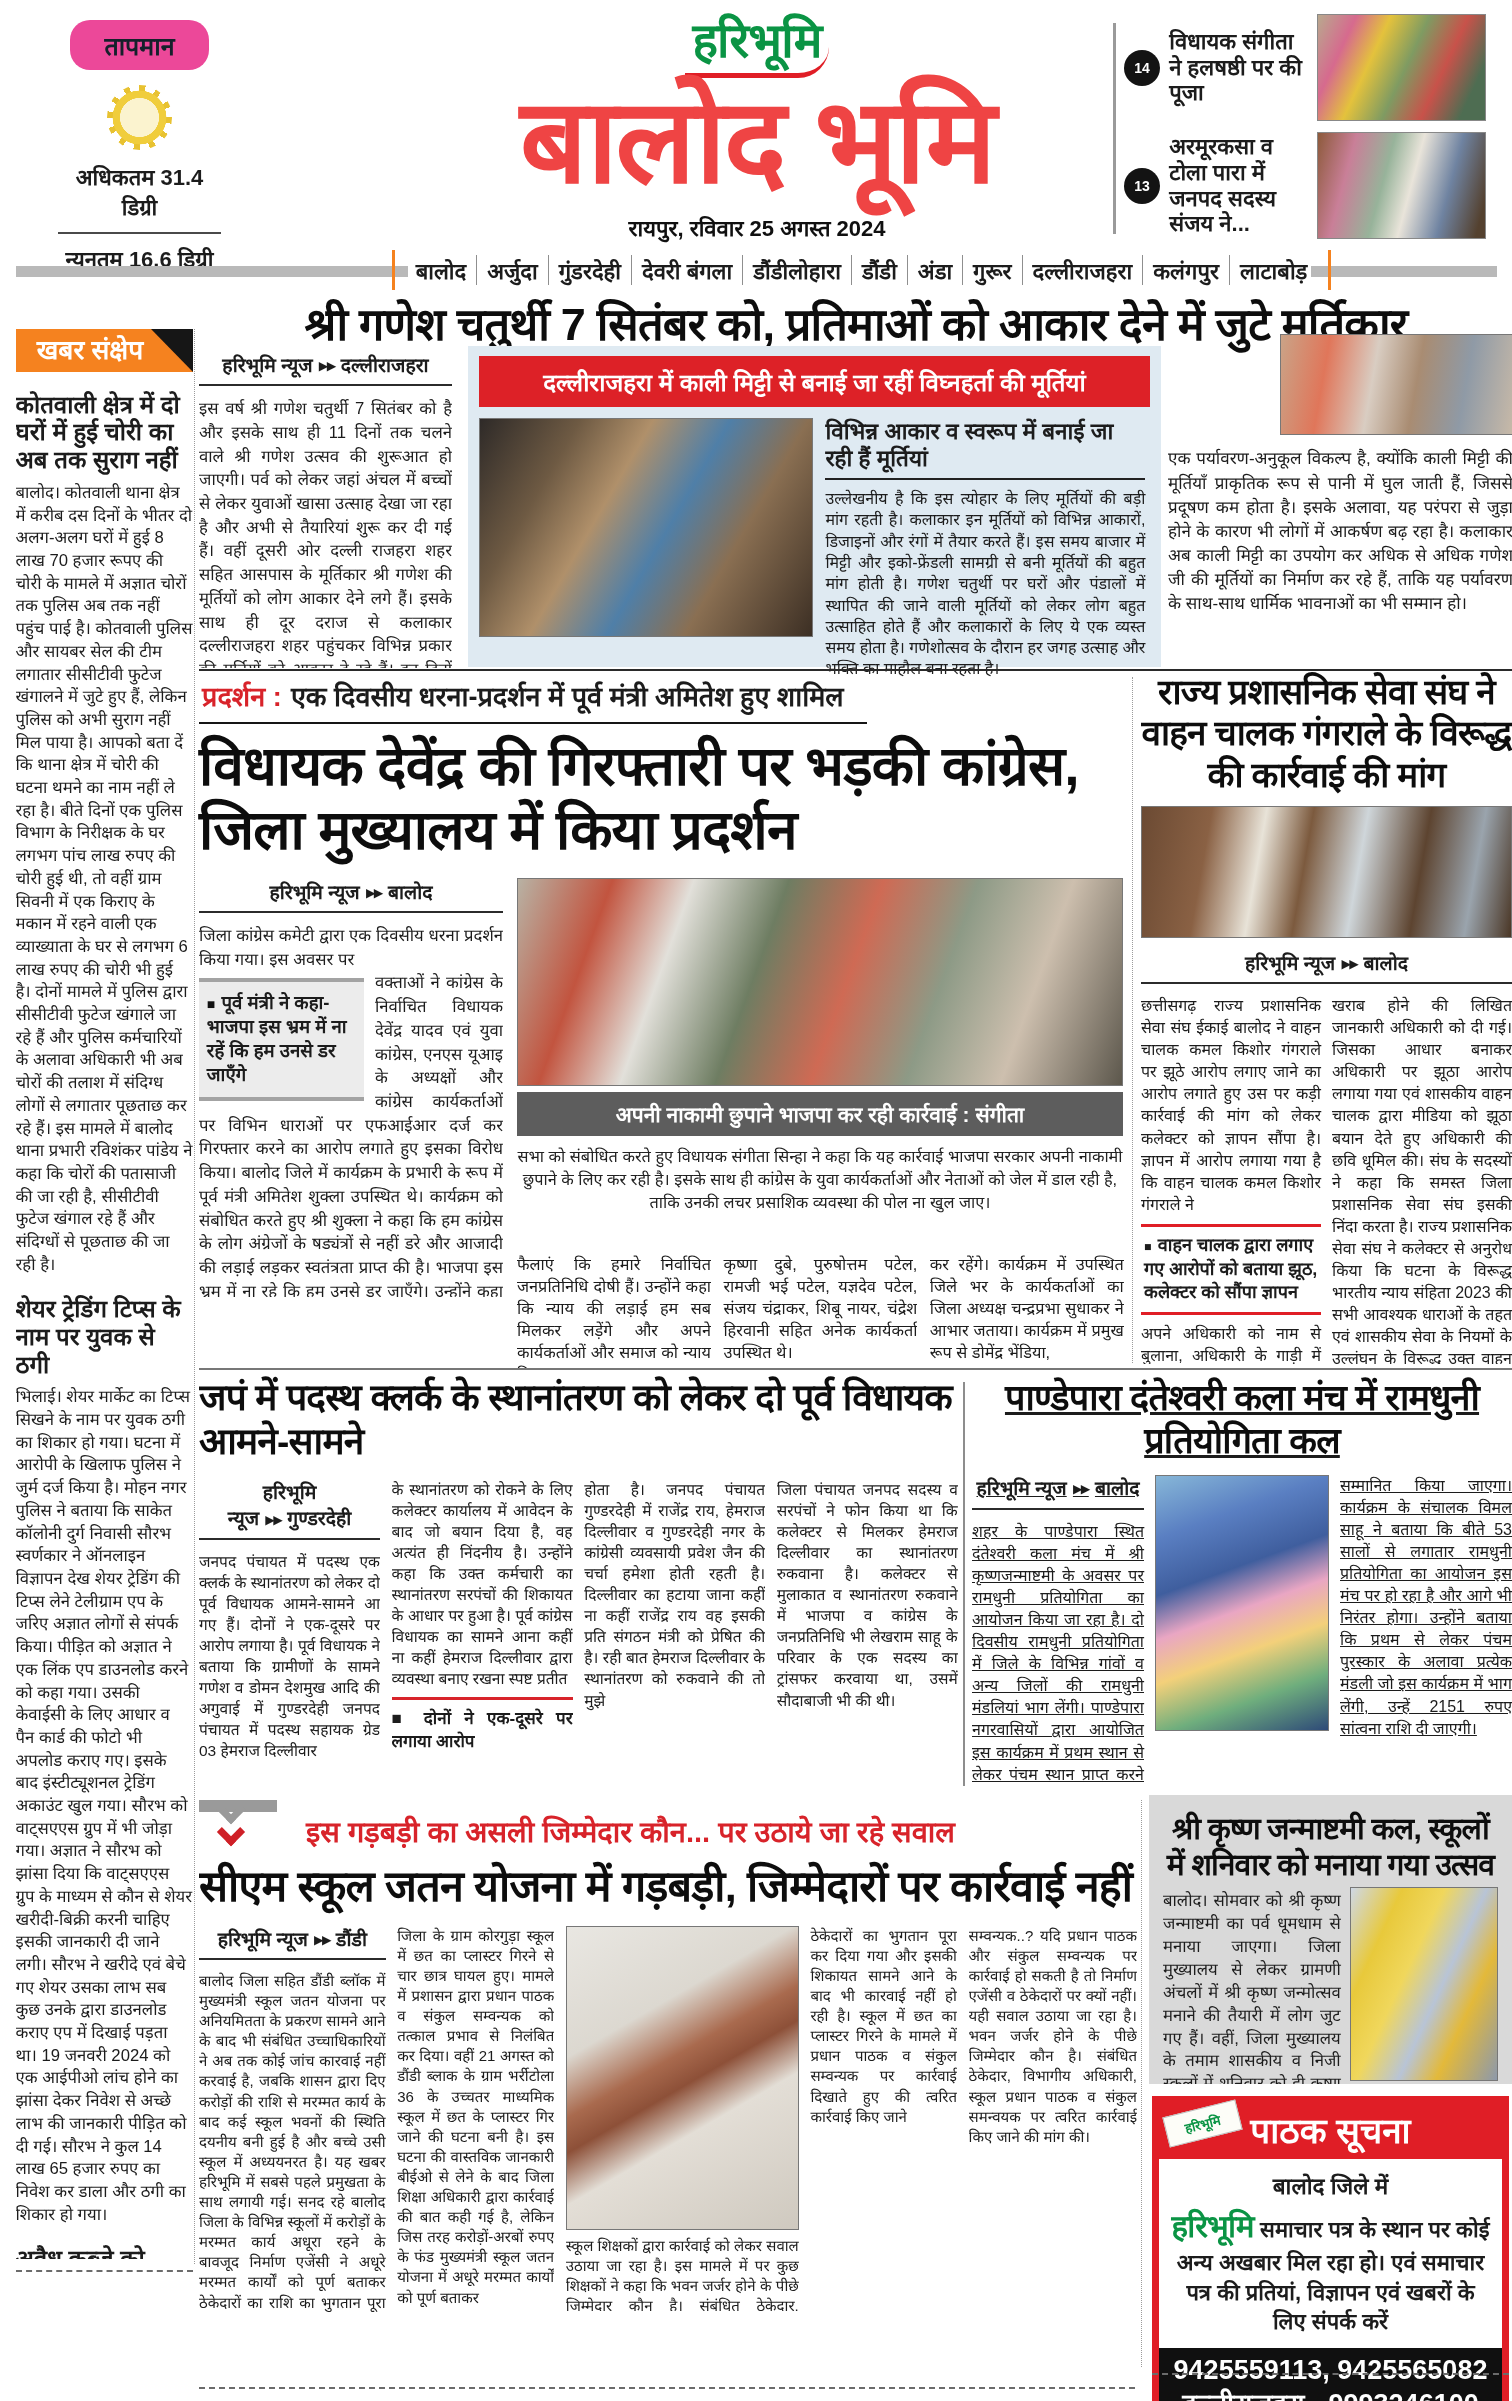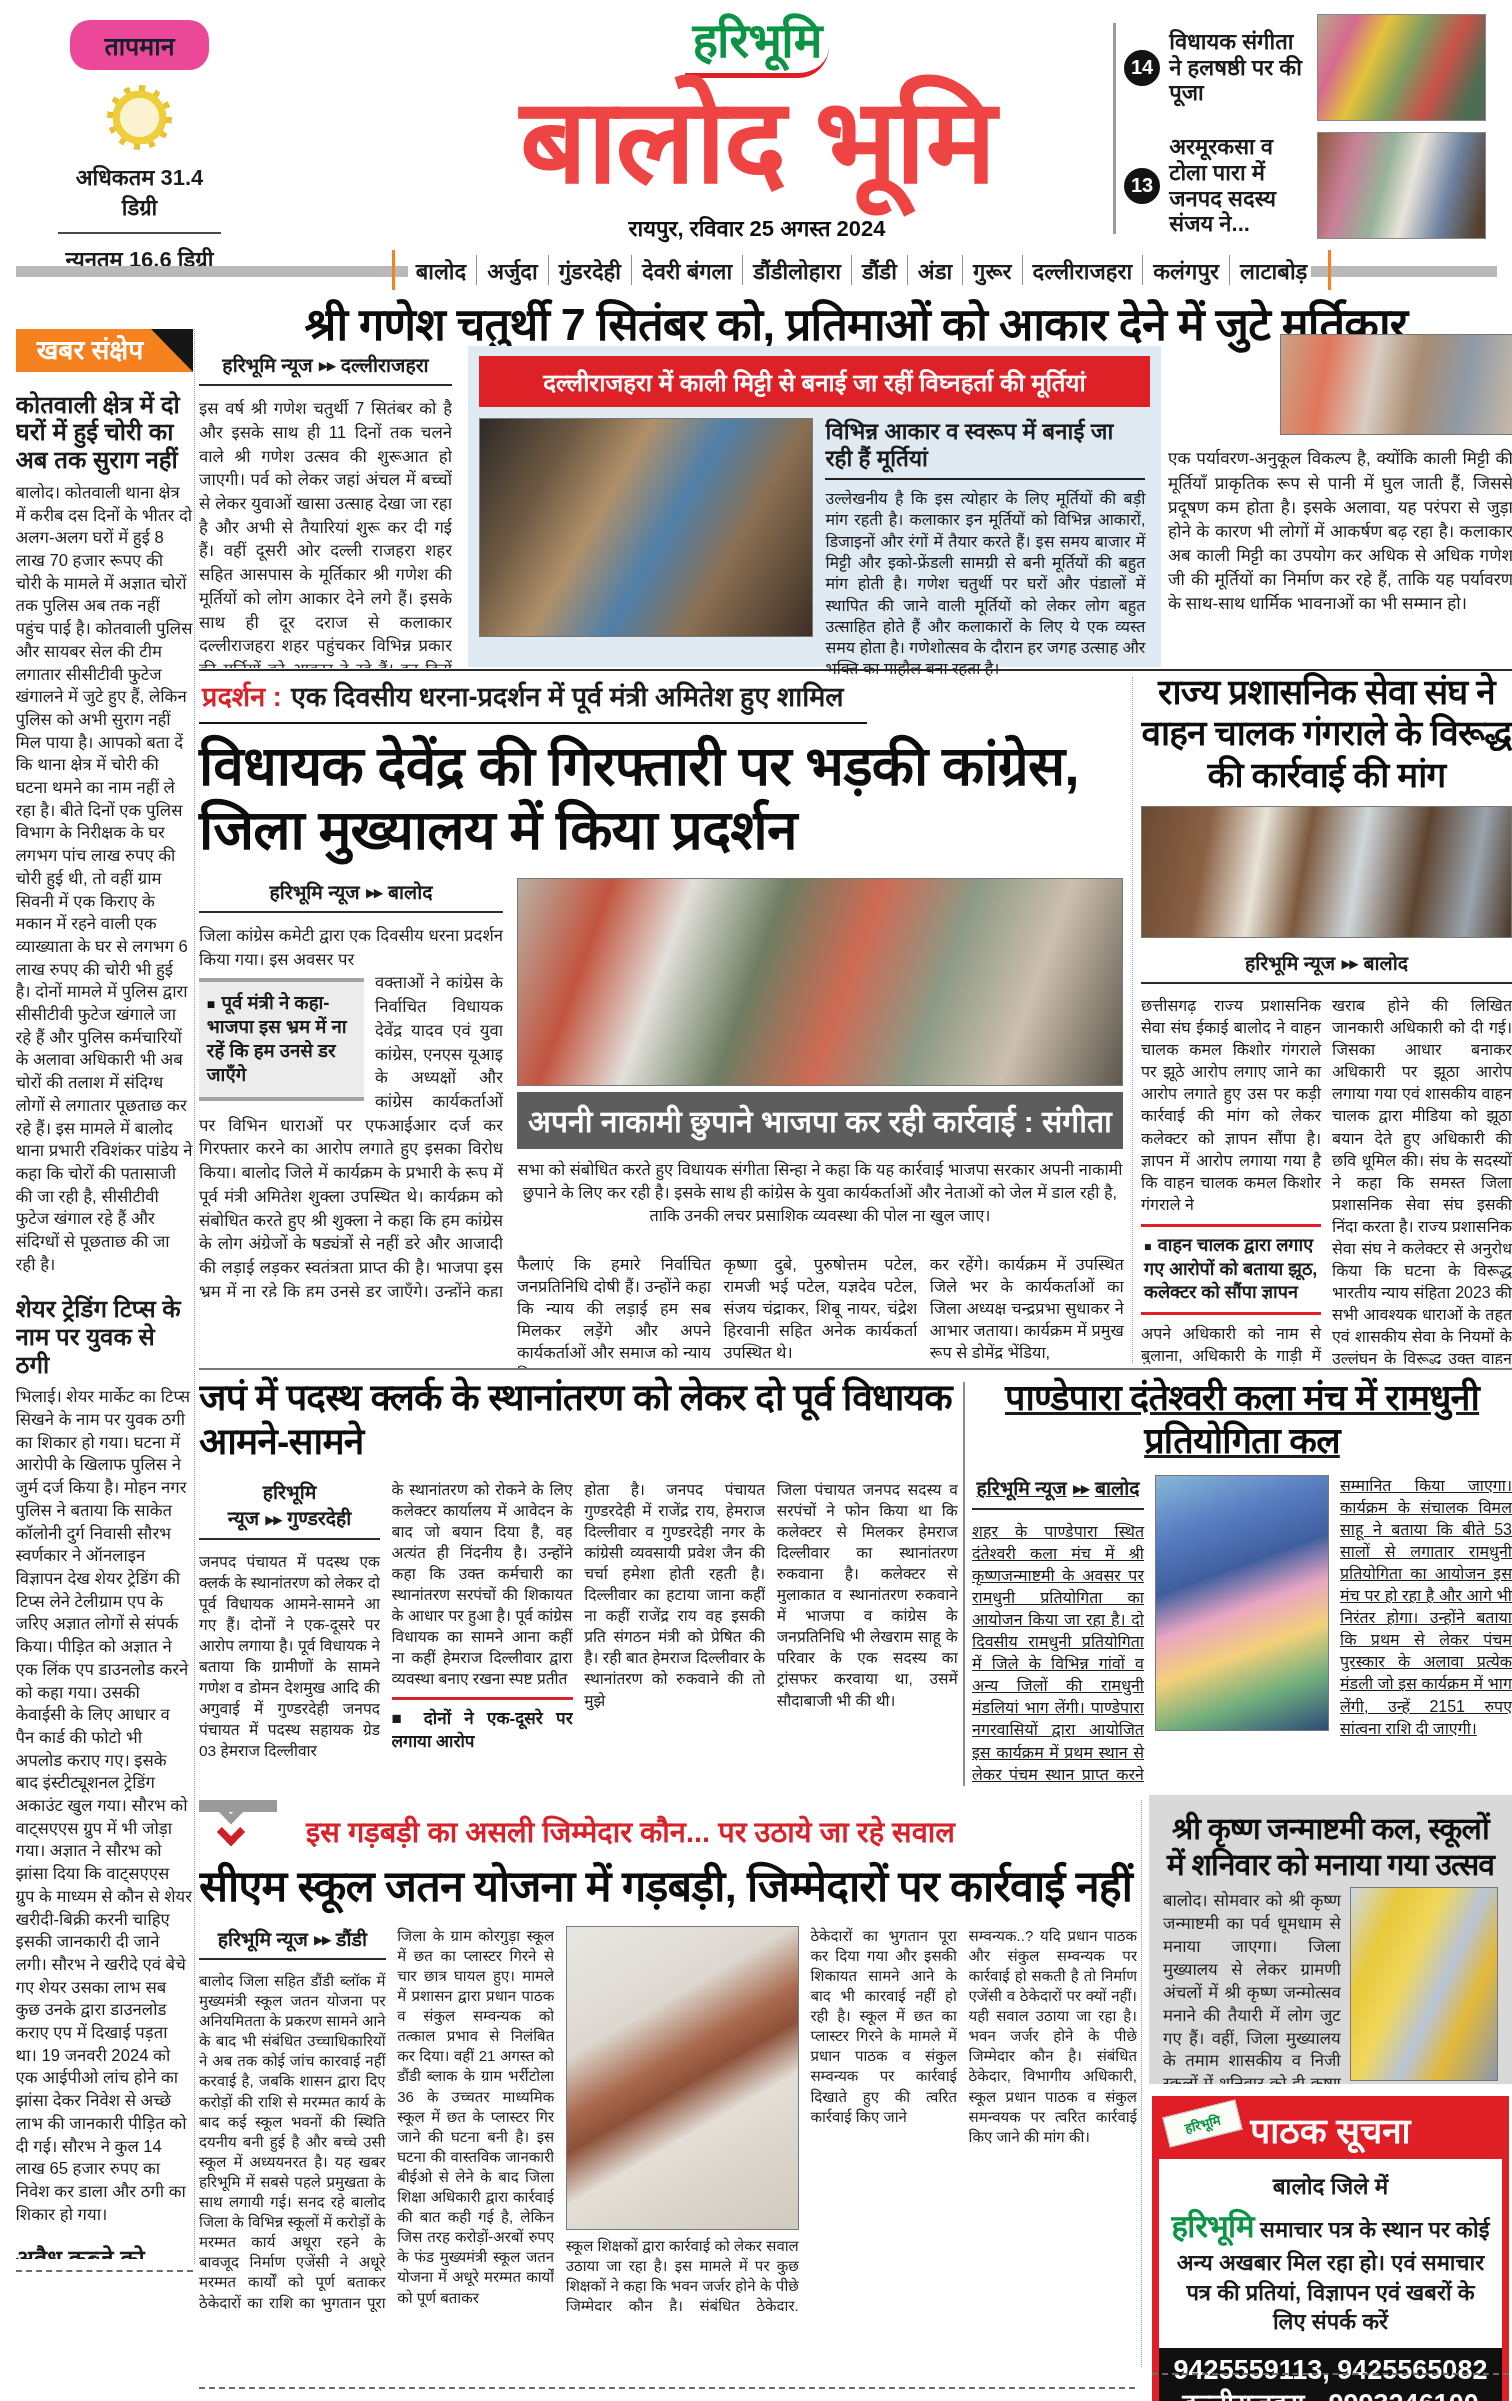--- a/index.html
+++ b/index.html
@@ -20,21 +20,21 @@
 
   .masthead { position:absolute; left:365px; top:6.2px; width:784px; text-align:center; }
   .brand { display:inline-block; font-size:48px; font-weight:bold; color:#0a9444; letter-spacing:-0.8px; border-bottom:5.4px solid #e01e26; border-radius:0 0 31px 3.1px; padding:0 7.8px 1.6px; }
   .edition-title { font-size:118px; font-weight:bold; color:#ef4444; line-height:1.02; letter-spacing:-2.3px; margin-top:3.1px; }
   .dateline { font-size:22px; font-weight:bold; color:#101010; margin-top:11px; }
 
   .teasers { position:absolute; left:1124px; top:14px; width:384px; }
   .teaser-line { position:absolute; left:-11px; top:9.3px; width:3.1px; height:211px; background:#9a9a9a; }
   .teaser { display:flex; align-items:center; gap:9.3px; margin-bottom:11px; }
   .t-circle { flex:0 0 36px; width:36px; height:36px; background:#131313; color:#fff; border-radius:50%;
-              display:flex; align-items:center; justify-content:center; font-size:20px; font-weight:bold; }
+              display:flex; align-items:center; justify-content:center; font-size:14px; font-weight:bold; }
   .t-text { width:138px; font-size:22px; font-weight:bold; line-height:1.18; }
   .t-photo { width:169px; height:107px; border:0.8px solid #888; }
   .ph { background-size:cover; }
   .ph-crowd1 { background:linear-gradient(115deg,#b8a98e 0%,#d66a8e 18%,#e4c23c 34%,#7f9b62 52%,#c8524a 70%,#4e6d52 88%); }
   .ph-village { background:linear-gradient(105deg,#8d5a3b 0%,#c97f98 20%,#97b39a 40%,#e9e4da 55%,#6f83a1 75%,#54412f 95%); }
 
   
   .navbar { position:absolute; left:0; top:250px; width:1512px; height:43px; }
   .nav-bar-seg { position:absolute; top:15.5px; height:11.6px; background:#b9b9b9; }
   .nav-cities { position:absolute; left:411px; top:0; width:901px; display:flex; align-items:center; justify-content:center; }
@@ -84,21 +84,21 @@
   .kicker { display:inline-block; font-size:27px; font-weight:bold; border-bottom:2.3px solid #151515; padding:0 23px 7.8px 3.1px; }
   .kicker .red { color:#d8232a; margin-right:9.3px; }
   .p-headline { font-size:55px; line-height:1.16; letter-spacing:-0.8px; margin-top:11px; }
   .p-body { display:flex; gap:14px; margin-top:15.5px; }
   .p-left { width:304px; height:419px; overflow:hidden; }
   .p-quote { float:left; width:165px; background:#ececec; border-top:4.7px solid #a3a3a3; border-bottom:4.7px solid #a3a3a3; padding:9.3px 7.8px; margin:6.2px 11px 6.2px 0; font-size:18.6px; font-weight:bold; line-height:1.3; }
   .p-quote .bullet { color:#111; font-size:14px; margin-right:6.2px; }
   .p-right { width:606px; }
   .p-photo { width:606px; height:208px; border:0.8px solid #777; }
   .ph-protest { background:linear-gradient(110deg,#b8b2a4 0%,#c2543f 14%,#e2e0da 26%,#6e7d62 40%,#cf6a54 54%,#8d9a86 68%,#cdbfae 82%,#5c574c 100%); }
-  .p-caption-band { background:#5d5d5d; color:#fff; font-size:30px; font-weight:bold; text-align:center; padding:7.8px 4.7px; margin-top:6.2px; }
+  .p-caption-band { background:#5d5d5d; color:#fff; font-size:21px; font-weight:bold; text-align:center; padding:7.8px 4.7px; margin-top:6.2px; }
   .p-caption { font-size:16.3px; line-height:1.4; text-align:center; margin-top:9.3px; color:#222; }
   .p-cols { position:absolute; left:318px; top:576px; width:607px; display:flex; gap:12.4px; }
   .p-cols .col { width:194px; height:115px; overflow:hidden; font-size:16.3px; line-height:1.35; text-align:justify; }
 
   
   .union { position:absolute; left:1141px; top:671px; width:371px; height:693px; overflow:hidden; }
   .u-headline { font-size:35px; line-height:1.18; text-align:center; letter-spacing:-0.8px; }
   .u-photo { width:371px; height:132px; margin-top:11px; border:0.8px solid #777; }
   .ph-office { background:linear-gradient(100deg,#6b4a33 0%,#8a6144 18%,#e8e3d8 32%,#7c5a3e 44%,#cfd6da 58%,#5d4430 74%,#9aa4ad 88%,#4a3625 100%); }
   .union .byline { margin-top:11px; }

